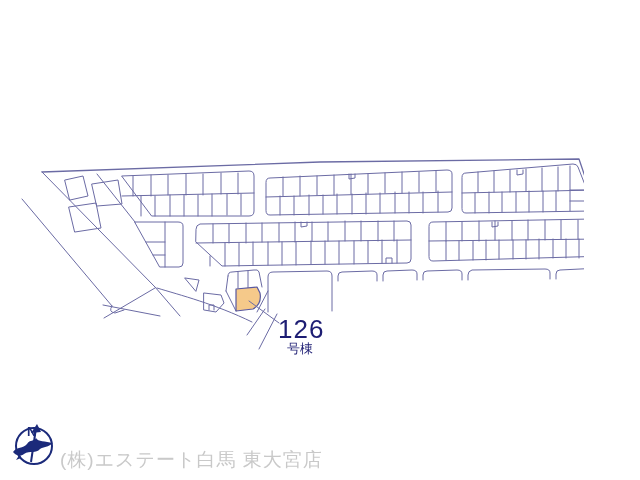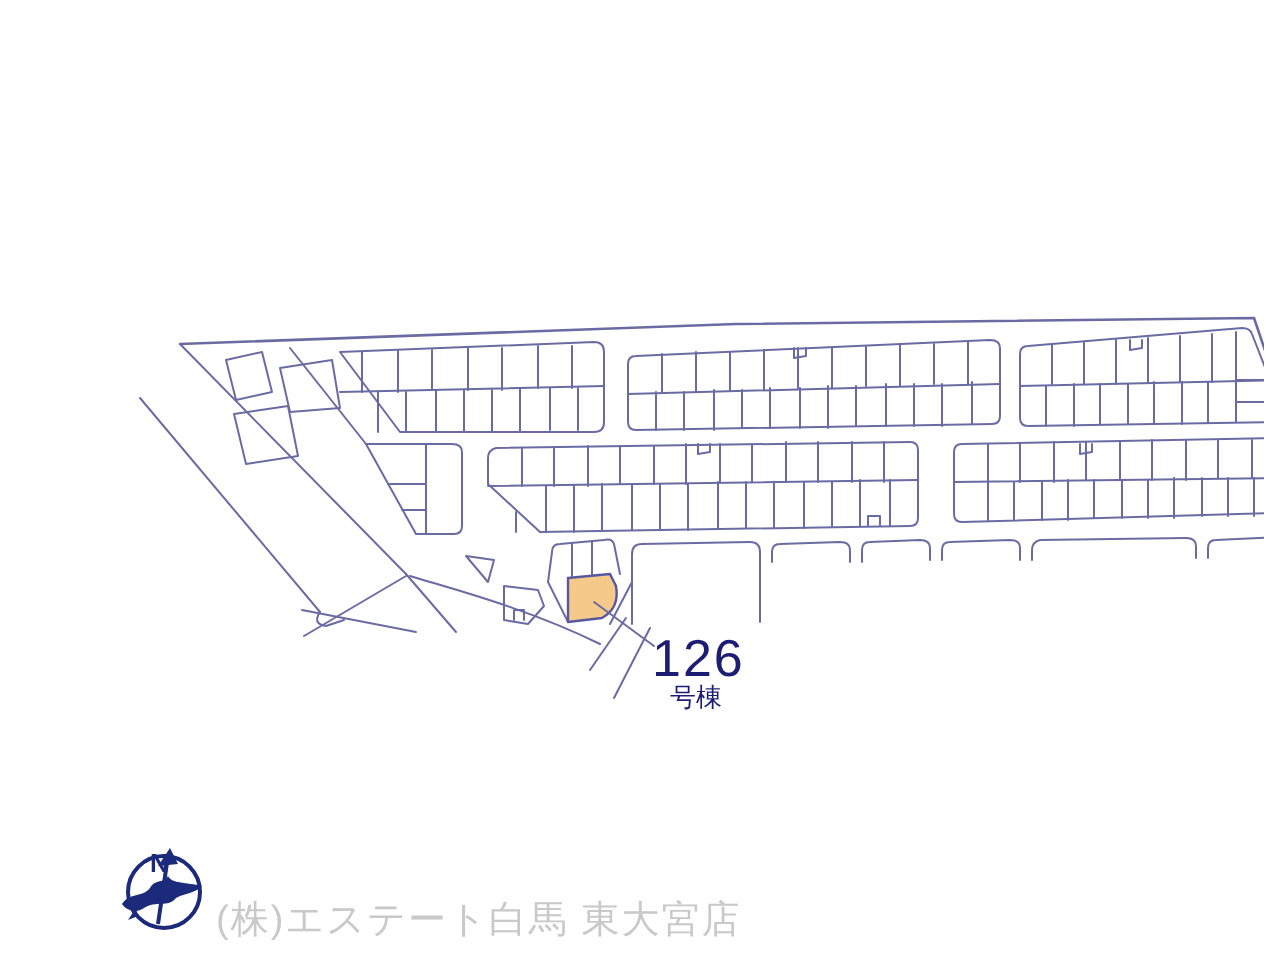--- a/index.html
+++ b/index.html
@@ -5,21 +5,21 @@
   :root{
     --line:#6b6ba4;
     --highlight_fill:#f5c98a;
     --label_text:#1d1d73;
     --company_text:#c9c9c9;
     --compass:#1b2a7a;
     --bg:#ffffff;
   }
   html,body{margin:0;padding:0;background:var(--bg);}
   .stage{position:relative;width:584px;height:480px;background:var(--bg);overflow:hidden;
-         font-family:"Liberation Sans","DejaVu Sans",sans-serif;padding-left:48px;}
+         font-family:"Liberation Sans","DejaVu Sans",sans-serif;}
   svg{display:block;}
   .ln{fill:none;stroke:var(--line);stroke-width:1;stroke-linejoin:round;stroke-linecap:round;}
   .bd{fill:none;stroke:var(--line);stroke-width:1.3;stroke-linejoin:round;stroke-linecap:round;}
   .hl{fill:var(--highlight_fill);stroke:#5858a0;stroke-width:1.2;stroke-linejoin:round;}
   .unit-num{fill:var(--label_text);font-size:26px;letter-spacing:1px;font-family:"Liberation Sans","DejaVu Sans",sans-serif;}
   .unit-suf{fill:var(--label_text);font-size:13px;font-family:"Liberation Sans","DejaVu Sans",sans-serif;}
   .company{fill:var(--company_text);font-size:19px;letter-spacing:1px;font-family:"Liberation Sans","DejaVu Sans",sans-serif;}
   .cmp-n{fill:var(--compass);font-size:13px;font-weight:bold;font-family:"Liberation Sans","DejaVu Sans",sans-serif;}
   .cmp-stroke{fill:none;stroke:var(--compass);stroke-width:2;}
   .cmp-fill{fill:var(--compass);stroke:none;}

